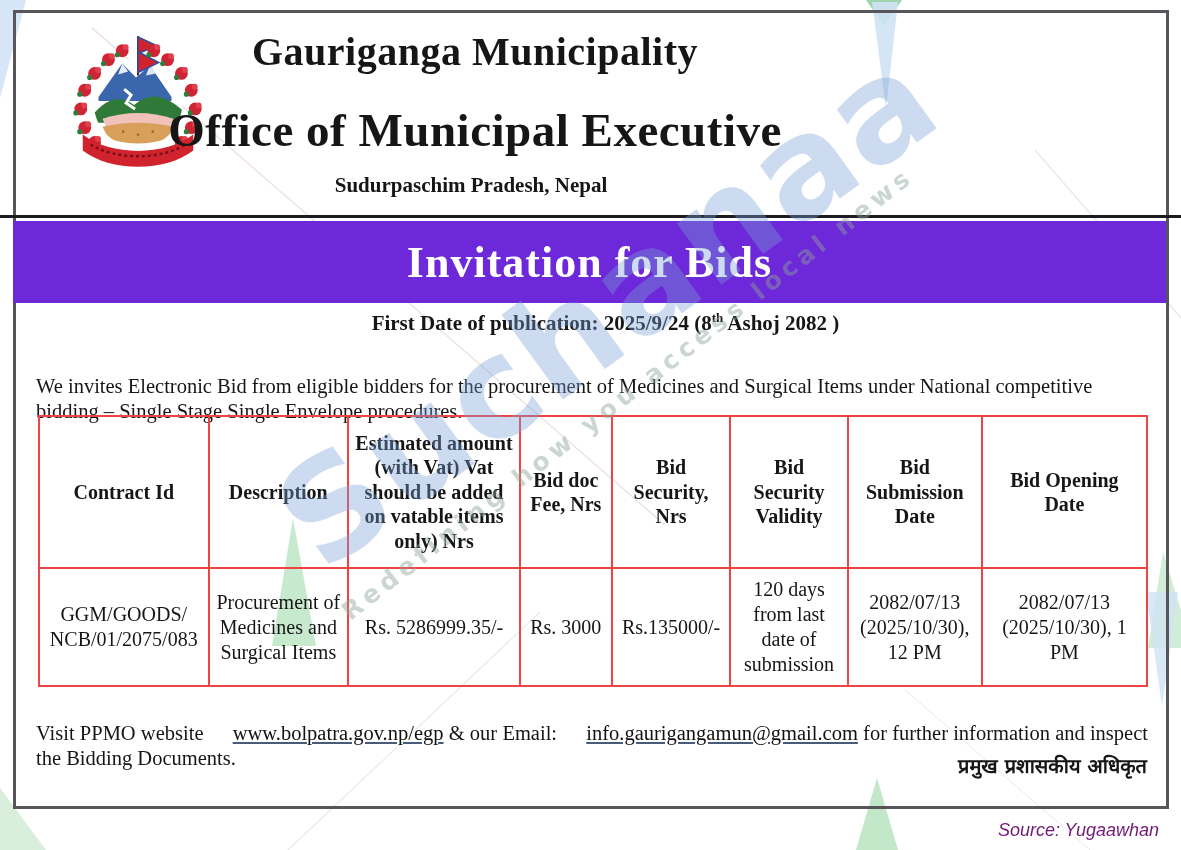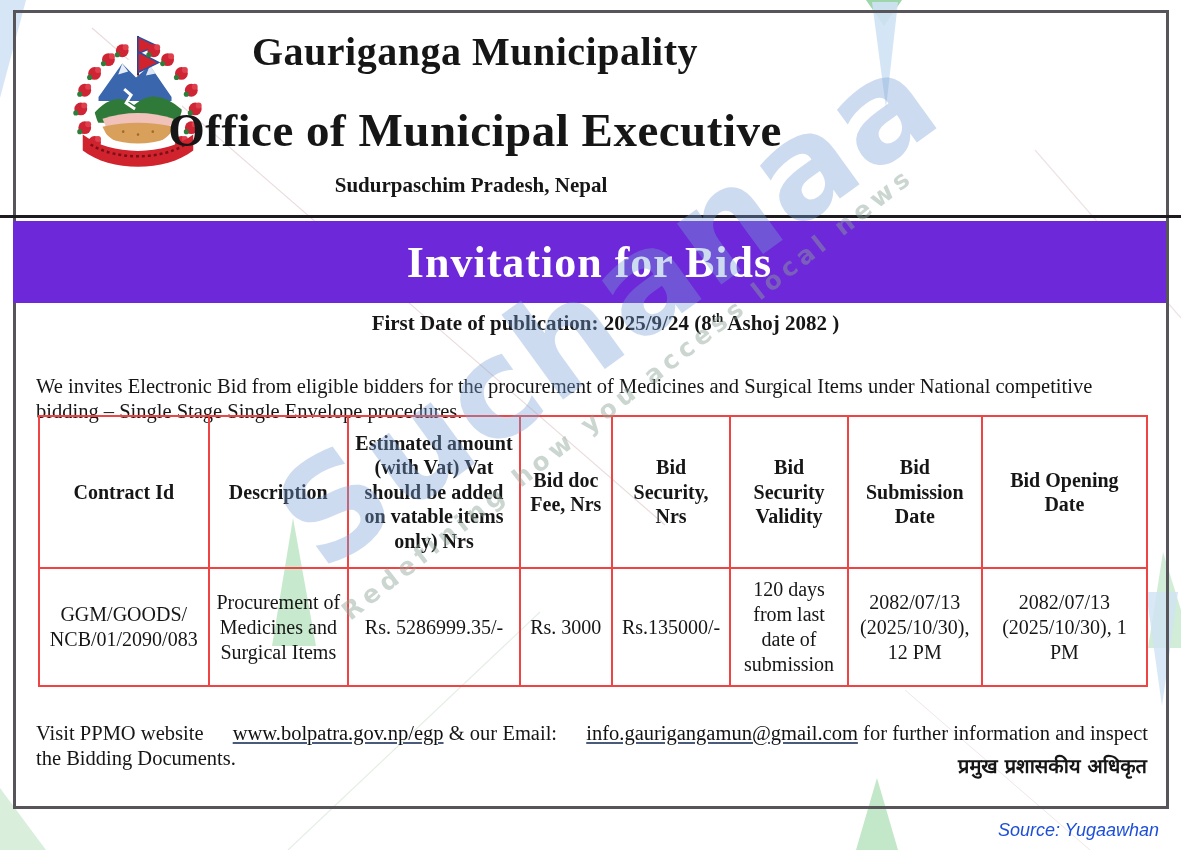--- a/index.html
+++ b/index.html
@@ -41,21 +41,21 @@
     padding:2px 5px; overflow:hidden;
   }
   .bid-table th { font-weight:bold; height:146px; line-height:1.22; }
   .bid-table td { height:112px; line-height:1.25; }
   .footer-note { position:absolute; left:36px; top:700px; width:1112px;
     font-size:20.5px; line-height:25px; text-align:justify; z-index:3; }
   .footer-note a { color:#111111; text-decoration:underline; text-decoration-color:#4a5a7a;margin-left:24px; }
   .signatory { position:absolute; right:34px; top:752px; font-size:20px; font-weight:bold;
     z-index:3; font-family:"DejaVu Sans","Liberation Serif",serif; }
   .source-credit { position:absolute; right:22px; top:820px; font-size:18px; font-style:italic;
-    color:#1d4ed8; z-index:3; font-family:"Liberation Sans","DejaVu Sans",sans-serif; }
+    color:#701a75; z-index:3; font-family:"Liberation Sans","DejaVu Sans",sans-serif; }
   
   .wm { position:absolute; z-index:4; pointer-events:none; white-space:nowrap;
     font-family:"DejaVu Sans","Liberation Sans",sans-serif; transform-origin:0 50%; }
   .wm-brand { left:295px; top:455px; font-size:138px; font-weight:bold;
     transform:rotate(-36deg); color:rgba(120,160,214,0.38); letter-spacing:2px; }
   .wm-tagline { left:345px; top:600px; font-size:25px; font-weight:bold;
     transform:rotate(-38deg); color:rgba(140,165,150,0.45); letter-spacing:5px; }
 </style>
 </head>
 <body>
@@ -164,21 +164,21 @@
         <th>Estimated amount (with Vat) Vat should be added on vatable items only) Nrs</th>
         <th>Bid doc Fee, Nrs</th>
         <th>Bid Security, Nrs</th>
         <th>Bid Security Validity</th>
         <th>Bid Submission Date</th>
         <th>Bid Opening Date</th>
       </tr>
     </thead>
     <tbody>
       <tr>
-        <td>GGM/GOODS/ NCB/01/2090/083</td>
+        <td>GGM/GOODS/ NCB/01/2075/083</td>
         <td>Procurement of Medicines and Surgical Items</td>
         <td>Rs. 5286999.35/-</td>
         <td>Rs. 3000</td>
         <td>Rs.135000/-</td>
         <td>120 days from last date of submission</td>
         <td>2082/07/13 (2025/10/30), 12 PM</td>
         <td>2082/07/13 (2025/10/30), 1 PM</td>
       </tr>
     </tbody>
   </table>

